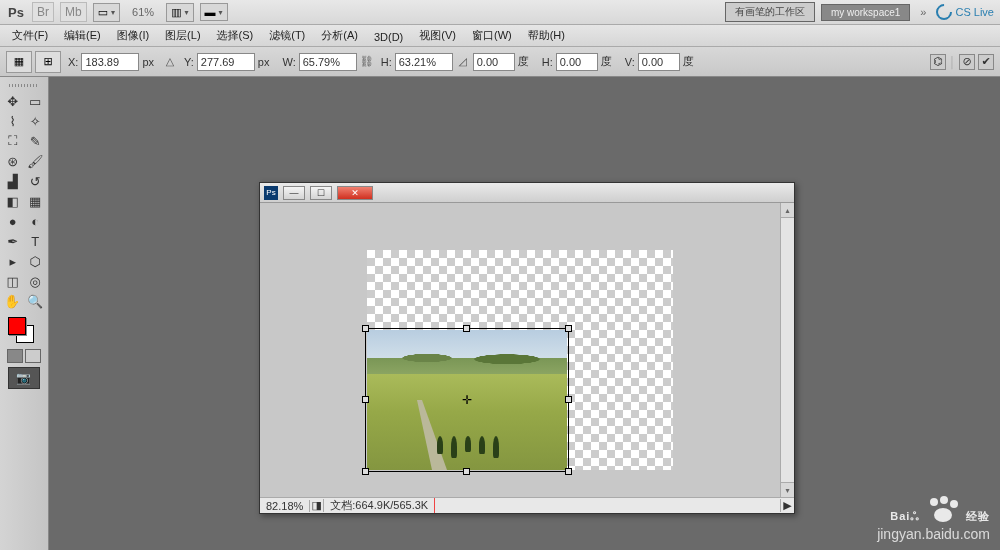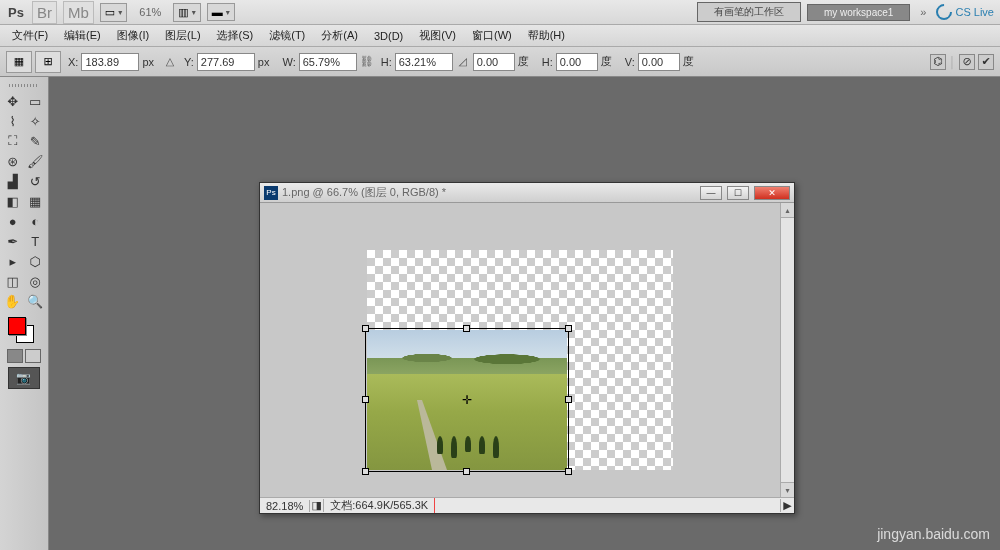--- a/index.html
+++ b/index.html
@@ -1,29 +1,29 @@
 <!DOCTYPE html>
 <html><head>
 <meta charset="utf-8">
 <style>
 *{margin:0;padding:0;box-sizing:border-box;font-family:"Microsoft YaHei",Arial,sans-serif;font-size:11px;user-select:none}
 body{width:1000px;height:550px;background:#6a6a6a;overflow:hidden;position:relative}
 .top-bar{height:25px;background:linear-gradient(#e8e8e8,#d8d8d8);border-bottom:1px solid #aaa;display:flex;align-items:center;padding:0 6px;gap:6px}
 .ps-logo{width:20px;height:16px;display:flex;align-items:center;justify-content:center;color:#444;font-weight:bold;font-size:13px}
-.tb-btn{padding:2px 4px;color:#888;background:#e0e0e0;border:1px solid #bbb;font-size:15px}
+.tb-btn{padding:2px 4px;color:#888;background:#e0e0e0;border:1px solid #bbb;font-size:12px}
 .tb-sel{padding:2px 4px;border:1px solid #999;background:#d8d8d8;display:flex;align-items:center;gap:3px}
 .tb-sel::after{content:"▾";font-size:8px;color:#555}
 .zoom-v{padding:2px 6px;color:#666}
 .spacer{flex:1}
-.ws-btn{padding:2px 16px;background:#888;color:#eee;border:1px solid #666;font-size:10px}
+.ws-btn{padding:2px 9px;background:#888;color:#eee;border:1px solid #666;font-size:10px}
 .ws-btn.light{background:#ccc;color:#444}
 .dbl-arrow{color:#666;padding:0 4px}
 .cs-live{color:#2a7fb0;display:flex;align-items:center;gap:3px}
 .cs-live::before{content:"";width:12px;height:12px;border:2px solid #2a7fb0;border-radius:50%;border-top-color:transparent;transform:rotate(45deg)}
-.menu-bar{height:22px;background:linear-gradient(#e6e6e6,#d6d6d6);border-bottom:1px solid #aaa;display:flex;align-items:center;padding:0 4px}
+.menu-bar{height:22px;background:linear-gradient(#e6e6e6,#d6d6d6);border-bottom:1px solid #aaa;display:flex;align-items:flex-end;padding:0 4px}
 .menu-item{padding:3px 8px;color:#222;cursor:default}
 .options-bar{height:30px;background:linear-gradient(#d8d8d8,#c8c8c8);border-bottom:1px solid #888;display:flex;align-items:center;padding:0 6px;gap:3px}
 .opt-icon{width:26px;height:22px;border:1px solid #999;background:#ddd;display:flex;align-items:center;justify-content:center}
 .opt-label{color:#333;margin-left:4px}
 .opt-input{width:58px;height:18px;background:#fff;border:1px solid #888;padding:0 3px;color:#333;text-align:left}
 .opt-input.sm{width:42px}
 .opt-unit{color:#333;margin-right:6px}
 .link-icon{width:14px;height:16px;display:flex;align-items:center;justify-content:center;color:#555}
 .opt-check{width:16px;height:16px;border:1px solid #888;background:#ccc;display:flex;align-items:center;justify-content:center;color:#333}
 .toolbox{position:absolute;left:0;top:77px;width:49px;height:calc(100% - 77px);background:linear-gradient(to right,#d4d4d4,#c4c4c4);border-right:1px solid #888;display:flex;flex-direction:column;padding:4px 2px;gap:0}
@@ -197,21 +197,20 @@
   <div class="mask-row">
       <span class="mask-btn active"></span>
       <span class="mask-btn"></span>
     </div>
   <div class="camera-btn">📷</div>
 </div>
 
 <div class="doc-window">
   <div class="doc-title">
     <span class="doc-icon">Ps</span>
-    <span class="doc-title-text">1.png @ 66.7% (图层 0, RGB/8) *</span>
     <span class="win-btn">—</span>
     <span class="win-btn">☐</span>
     <span class="win-btn close">✕</span>
   </div>
   <div class="doc-body">
     <div class="canvas">
       <div class="checker"></div>
       <div class="photo">
         <div class="sky"></div>
           <div class="hills"></div>
@@ -241,14 +240,24 @@
   <div class="doc-scroll-v"></div>
   <div class="doc-status">
     <span class="status-zoom">82.18%</span>
     <span class="status-ar">◨</span>
     <span class="status-doc">文档:664.9K/565.3K</span>
     <span class="status-play">▶</span>
   </div>
 </div>
 
 <div class="watermark">
+  <div class="wm-main">
+    <span>Baiஃ</span>
+    <span class="wm-paw">
+      <span style="width:8px;height:8px;top:0;left:4px"></span>
+      <span style="width:8px;height:8px;top:-2px;left:14px"></span>
+      <span style="width:8px;height:8px;top:2px;left:24px"></span>
+      <span style="width:18px;height:14px;top:10px;left:8px"></span>
+    </span>
+    <span>经验</span>
+  </div>
   <div class="wm-url">jingyan.baidu.com</div>
 </div>
 
 </body></html>

